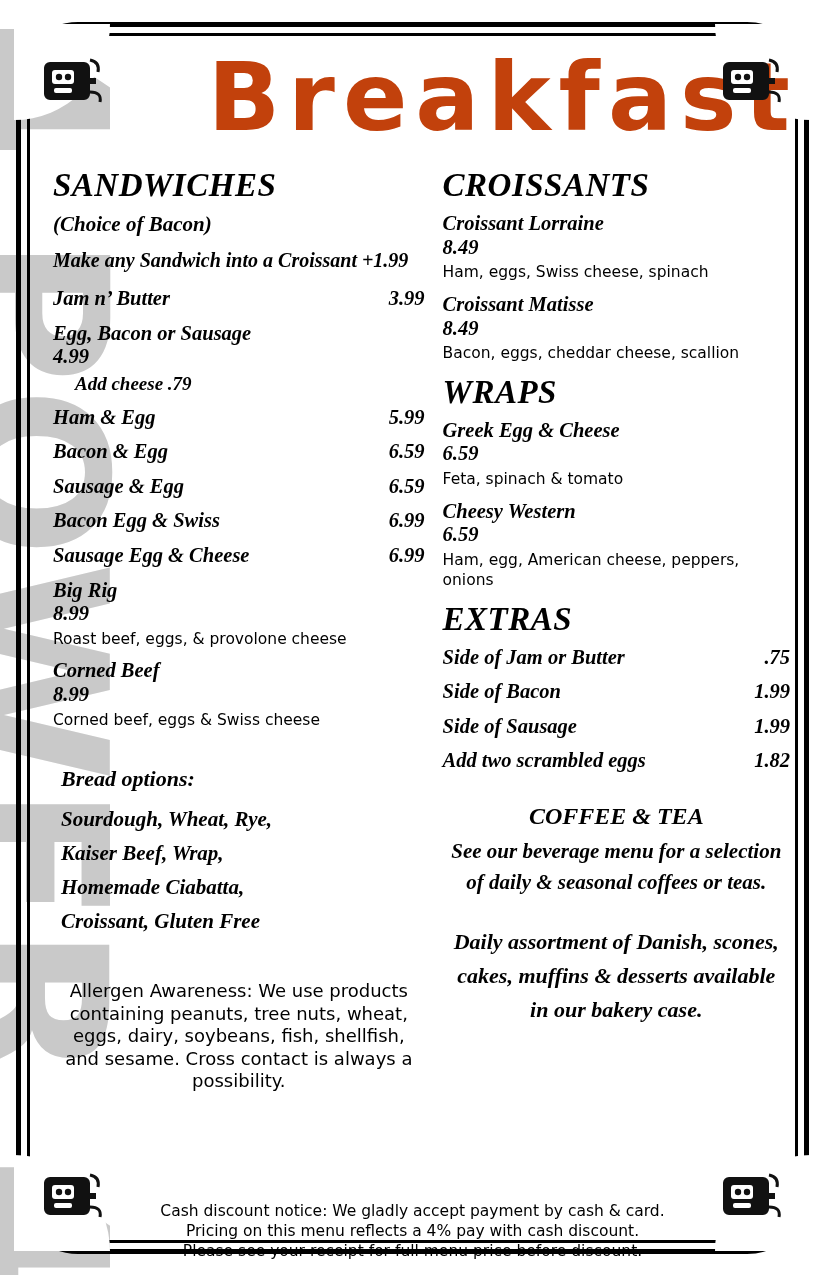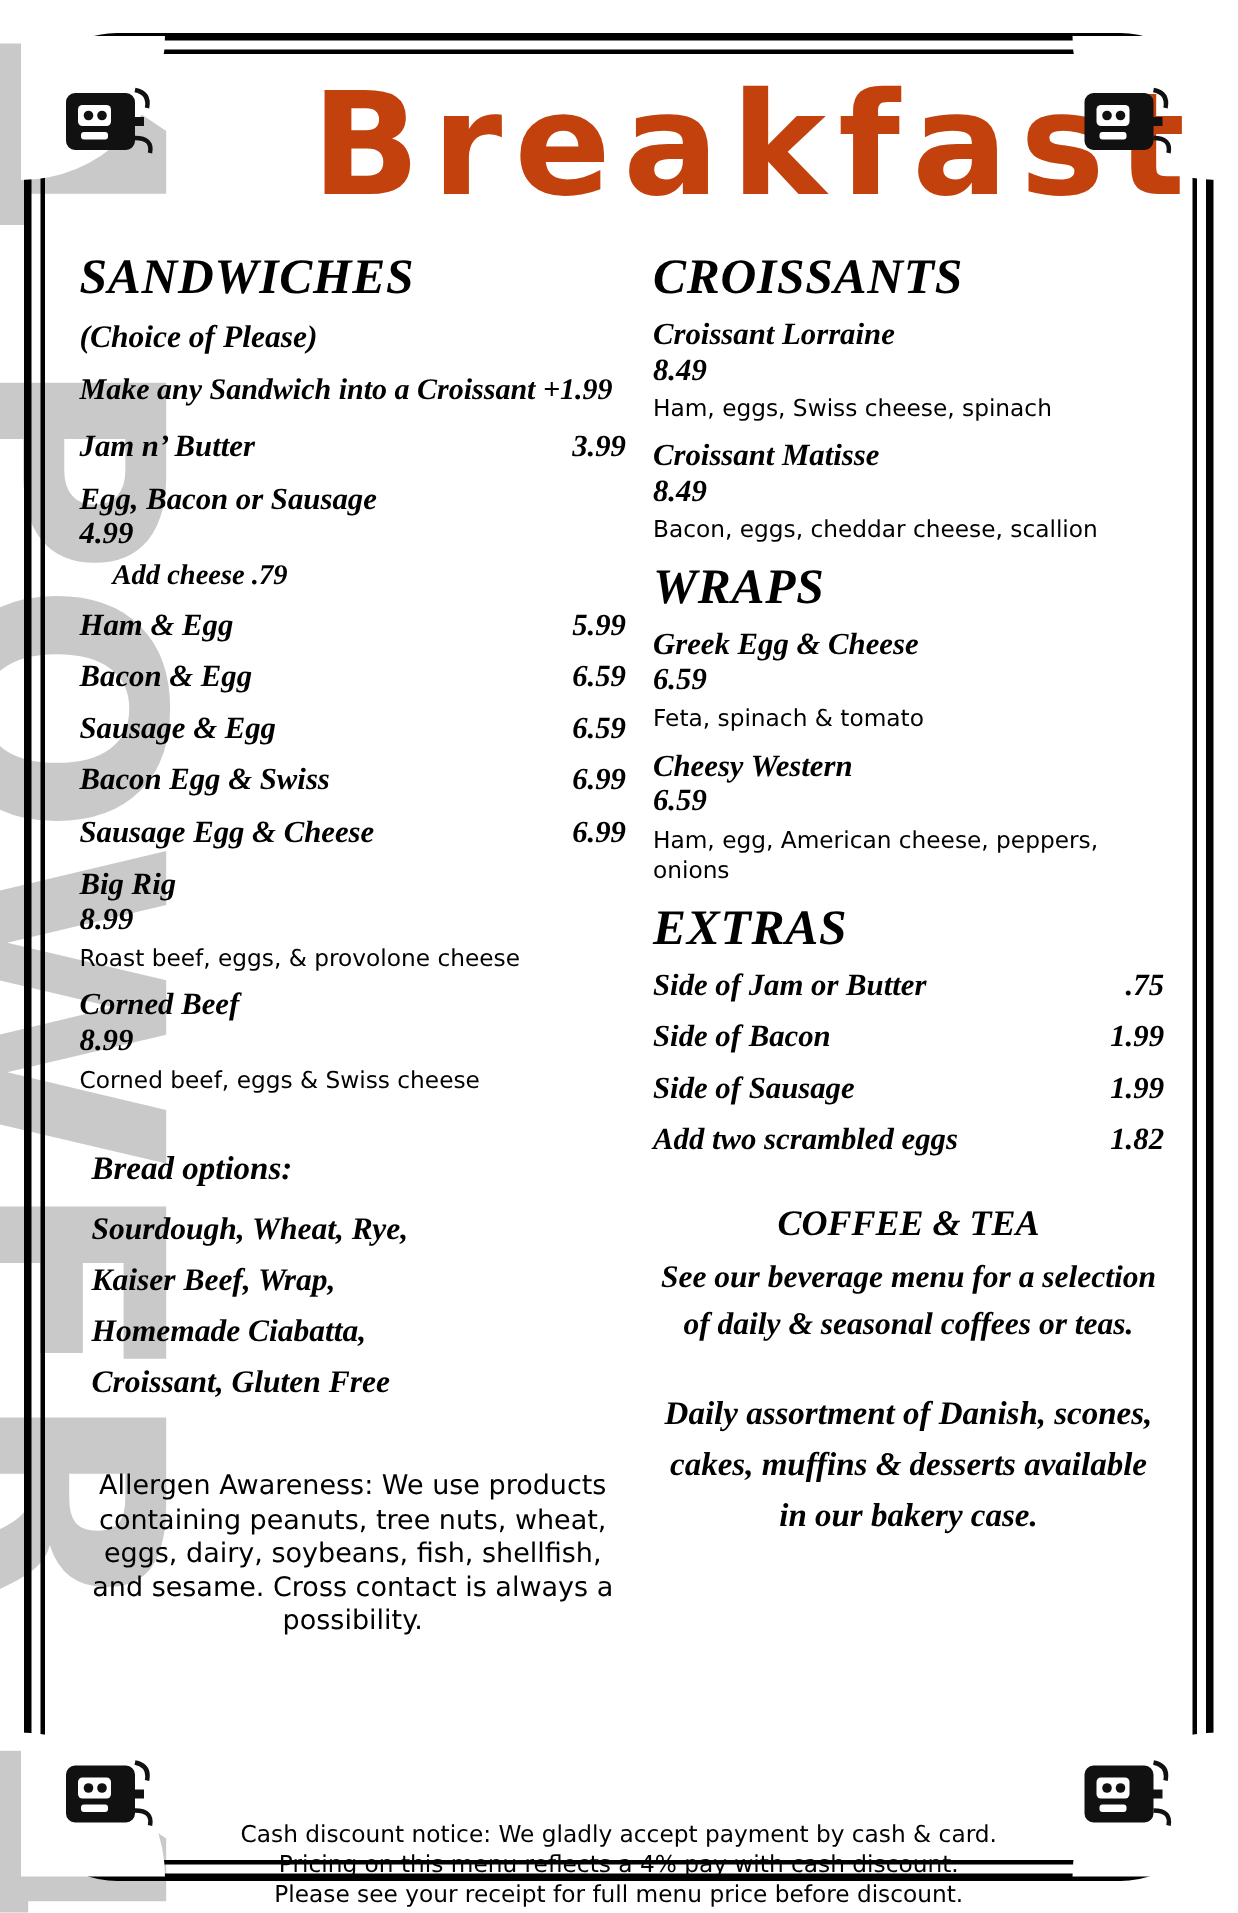--- a/index.html
+++ b/index.html
@@ -102,21 +102,21 @@
     font-size: 95px;
     letter-spacing: 8px;
     line-height: 1;
     margin: 17px 0 0 0;
     color: #c2410c;
   }
 
   .columns {
     display: flex;
     margin-top: 22px;
-    padding: 0 22px 0 26px;
+    padding: 0 8px 0 26px;
     box-sizing: border-box;
   }
   .col-left { width: 385px; }
   .col-right { width: 360px; padding-left: 18px; }
 
   .section-head {
     font-family: "Liberation Serif", serif;
     font-weight: bold;
     font-style: italic;
     font-size: 33px;
@@ -209,21 +209,21 @@
     text-align: center;
     font-weight: bold;
     font-style: italic;
     font-size: 22px;
     line-height: 1.55;
     margin: 26px 4px 0 4px;
   }
 
   .footer {
     position: absolute;
-    left: 0; right: 0; bottom: 2px;
+    left: 0; right: 0; bottom: 14px;
     text-align: center;
     font-family: "DejaVu Sans", sans-serif;
     font-size: 15.5px;
     line-height: 1.3;
     z-index: 6;
     padding: 0 120px;
     box-sizing: border-box;
   }
 </style>
 </head>
@@ -282,21 +282,21 @@
 
   <div class="content">
 
     <div class="title">Breakfast</div>
 
     <div class="columns">
 
       <div class="col-left">
 
         <div class="section-head">SANDWICHES</div>
-        <div class="sub-italic">(Choice of Please)</div>
+        <div class="sub-italic">(Choice of Bacon)</div>
         <div class="note-italic">Make any Sandwich into a Croissant +1.99</div>
 
         <div class="item-row">
           <span class="nm">Jam n’ Butter</span>
           <span class="pr">3.99</span>
         </div>
 
         <div class="item-row tight">
           <span class="nm">Egg, Bacon or Sausage</span>
           <span class="pr">4.99</span>

